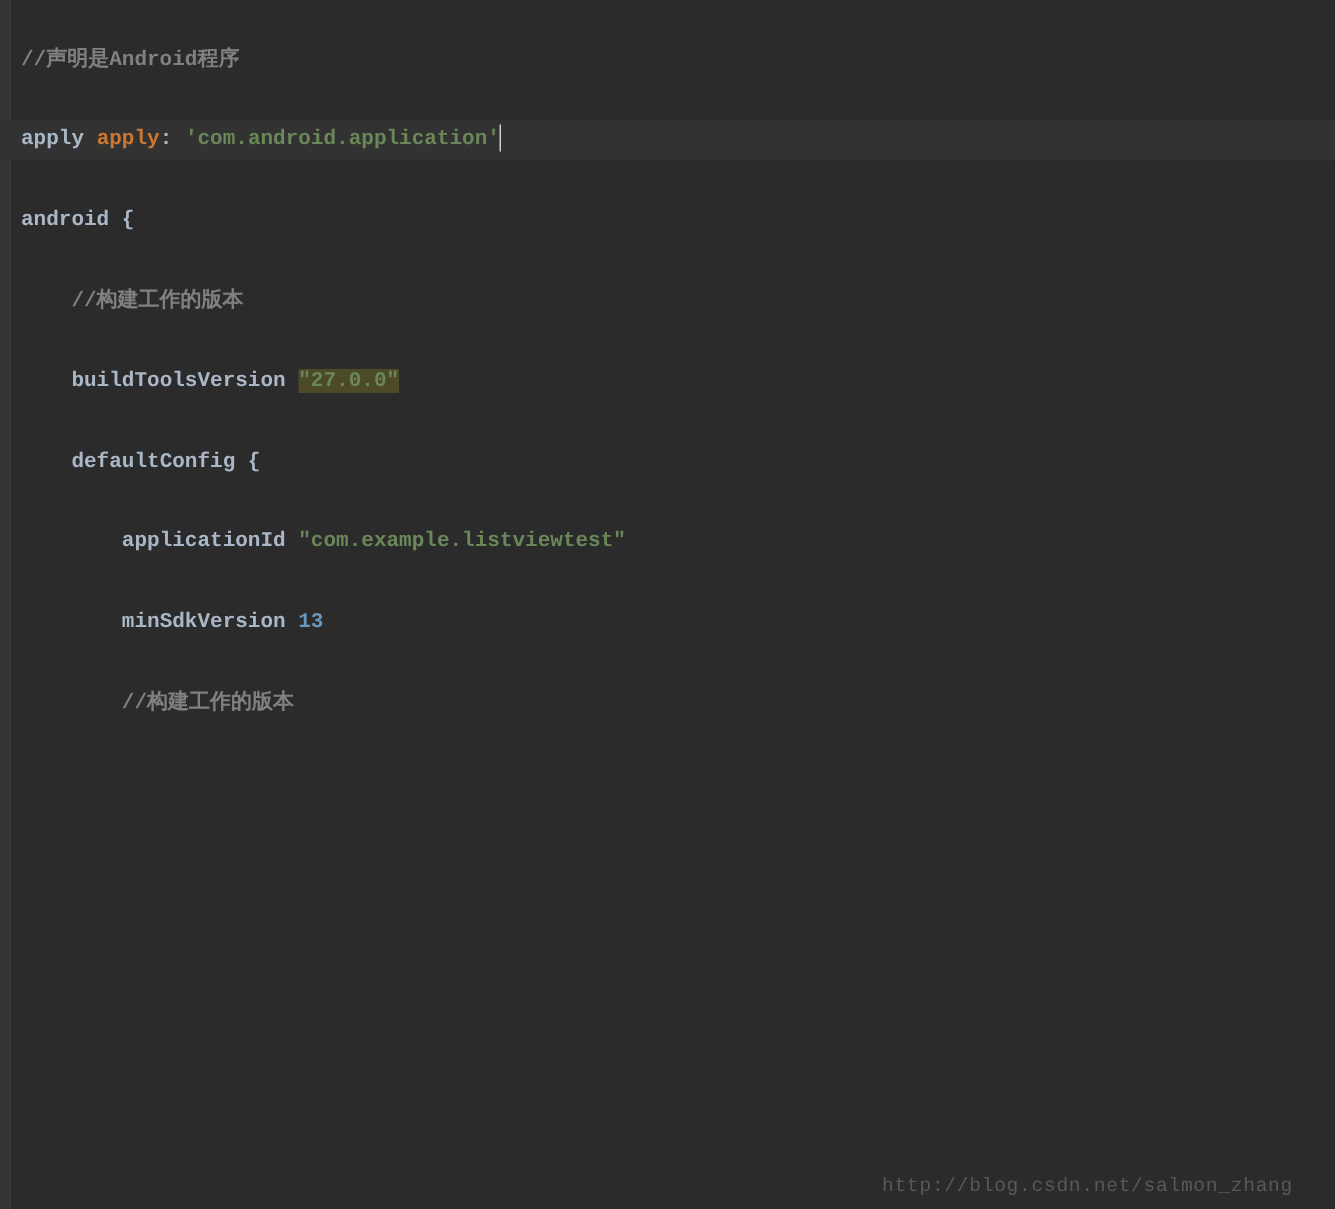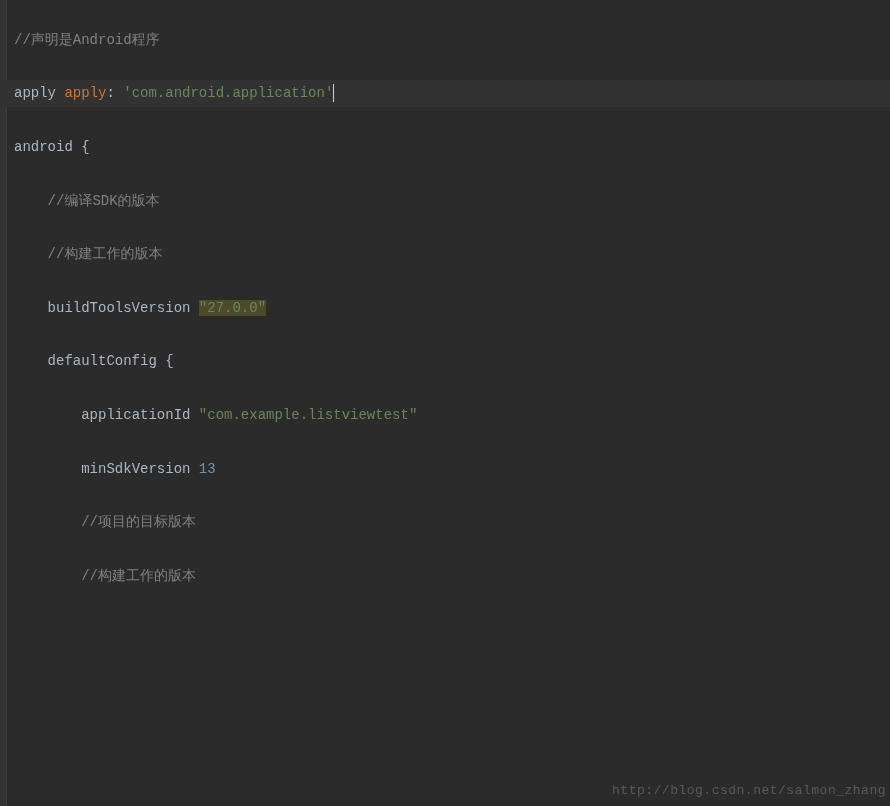--- a/index.html
+++ b/index.html
@@ -17,20 +17,21 @@
       padding: 0;
       line-height: 26.8px;
       white-space: pre;
       position: relative;
     }
     .line {
       display: block;
       padding-left: 14px;
       position: relative;
       height: 26.8px;
+      font-weight: bold;
     }
     .highlight-line {
       background: #323232;
     }
     .gutter-fold {
       position: absolute;
       left: 0;
       top: 0;
       bottom: 0;
       width: 7px;
@@ -49,43 +50,41 @@
       display: inline-block;
       width: 1px;
       height: 18px;
       background: #d0d0d0;
       vertical-align: middle;
       margin-top: -2px;
     }
     .watermark {
       position: absolute;
       bottom: 8px;
-      right: 4px;
+      right: 28px;
       color: #6c6c6c;
       font-size: 13px;
       opacity: 0.7;
       letter-spacing: 0.5px;
     }
   </style>
 </head>
 <body>
 
 <div class="gutter-fold"></div>
 
 <div class="editor">
 <span class="line"><span class="comment">//声明是Android程序</span></span>
 <span class="line highlight-line"><span class="plain">apply</span> <span class="keyword">apply</span><span class="plain">: </span><span class="string">'com.android.application'</span><span class="cursor"></span></span>
 <span class="line"><span class="plain">android</span> <span class="brace">{</span></span>
-<span class="line">    <span class="comment">//编译SDK的版本</span></span>
 <span class="line">    <span class="comment">//构建工作的版本</span></span>
 <span class="line">    <span class="plain">buildToolsVersion</span> <span class="hl-str">"27.0.0"</span></span>
 <span class="line">    <span class="plain">defaultConfig</span> <span class="brace">{</span></span>
 <span class="line">        <span class="plain">applicationId</span> <span class="string">"com.example.listviewtest"</span></span>
 <span class="line">        <span class="plain">minSdkVersion</span> <span class="number">13</span></span>
-<span class="line">        <span class="comment">//项目的目标版本</span></span>
 <span class="line">        <span class="comment">//构建工作的版本</span></span>
 
 
 
 
 
 
 
 
 

